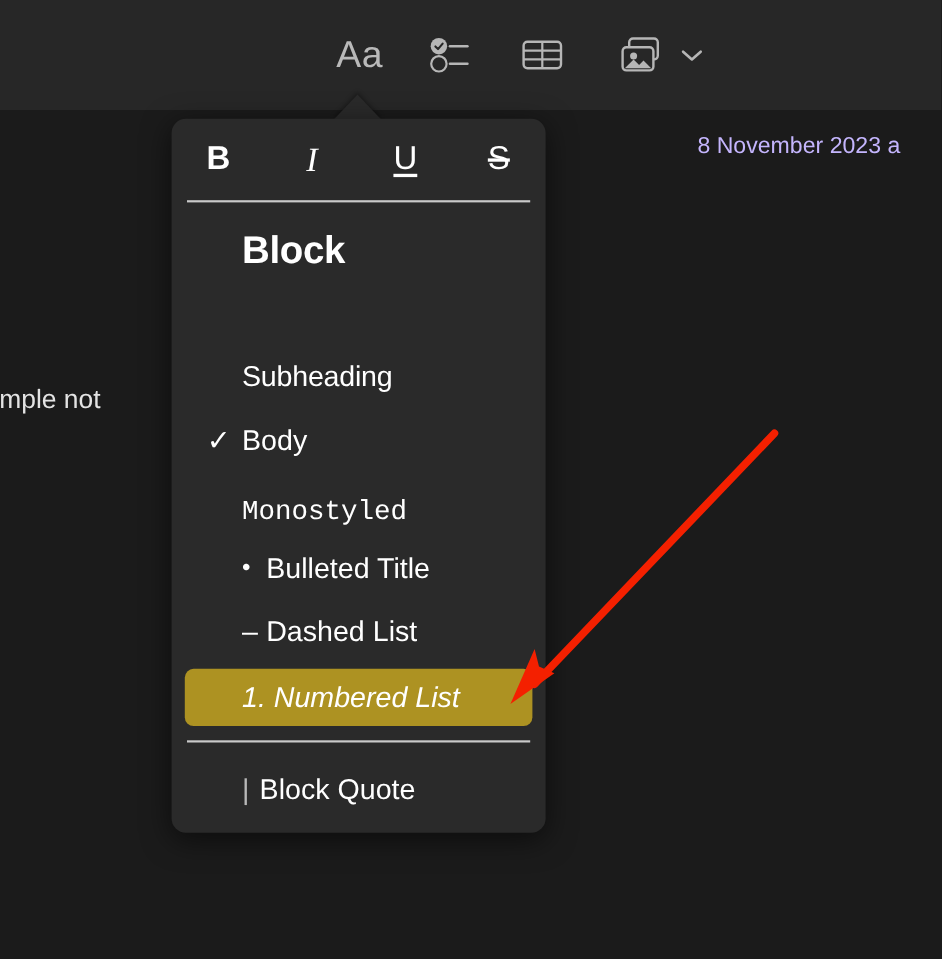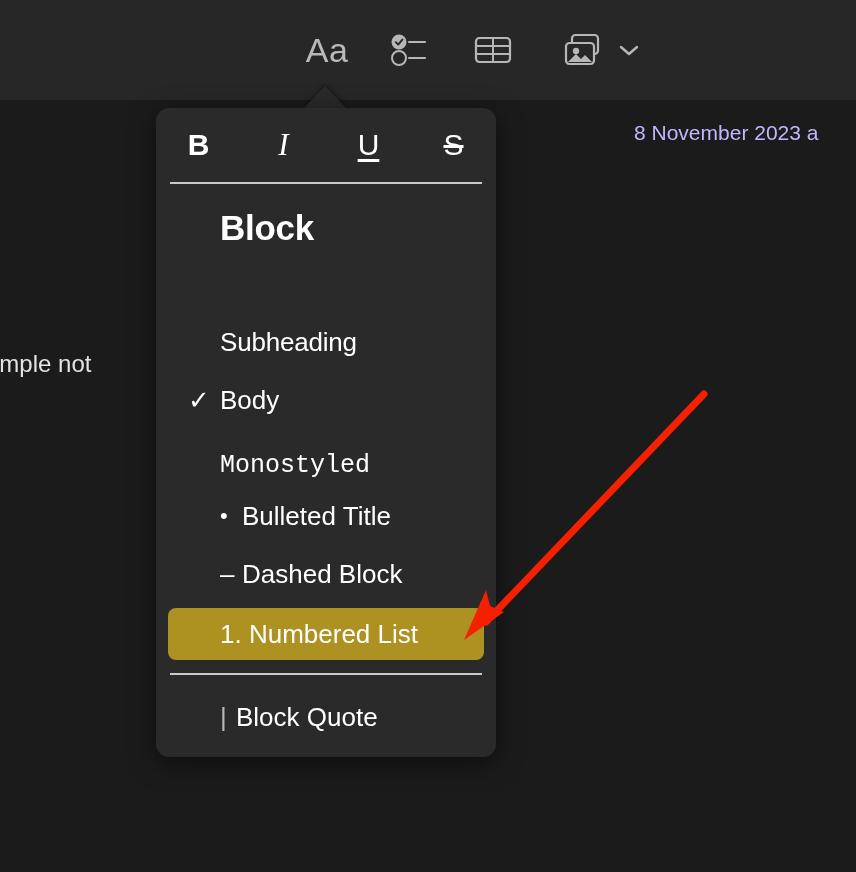--- a/index.html
+++ b/index.html
@@ -144,21 +144,21 @@
     color: #ffffff;
   }
 
   .it-title     { top: 94px;  height: 52px; font-size: 35px; font-weight: bold; letter-spacing: -0.3px; }
   .it-heading   { top: 152px; height: 50px; font-size: 31px; font-weight: bold; letter-spacing: -0.3px; }
   .it-subhead   { top: 210px; height: 48px; font-size: 26px; font-weight: normal; letter-spacing: -0.2px; }
   .it-body      { top: 268px; height: 48px; font-size: 26px; }
   .it-mono      { top: 333px; height: 48px; font-size: 25px; font-family: Liberation Mono, monospace; }
   .it-bullet    { top: 384px; height: 48px; font-size: 26px; }
   .it-dashed    { top: 442px; height: 48px; font-size: 26px; }
-  .it-numbered  { top: 500px; height: 52px; font-size: 26px; }
+  .it-numbered  { top: 500px; height: 52px; font-size: 26px; font-style: italic; }
   .it-quote     { top: 584px; height: 50px; font-size: 26px; }
 
   .it-bullet .prefix   { width: 22px; font-size: 22px; }
   .it-dashed .prefix   { width: 22px; }
   .it-quote .prefix {
     width: 16px;
     color: #b8b8b8;
     font-weight: 300;
   }
 
@@ -250,21 +250,21 @@
       <span>Monostyled</span>
     </div>
 
     <div class="style-item it-bullet">
       <span class="prefix">•</span>
       <span>Bulleted Title</span>
     </div>
 
     <div class="style-item it-dashed">
       <span class="prefix">–</span>
-      <span>Dashed Block</span>
+      <span>Dashed List</span>
     </div>
 
     <div class="style-item it-numbered selected-row">
       <span>1. Numbered List</span>
     </div>
 
     <div class="divider divider-bottom"></div>
 
     <div class="style-item it-quote">
       <span class="prefix">|</span>

